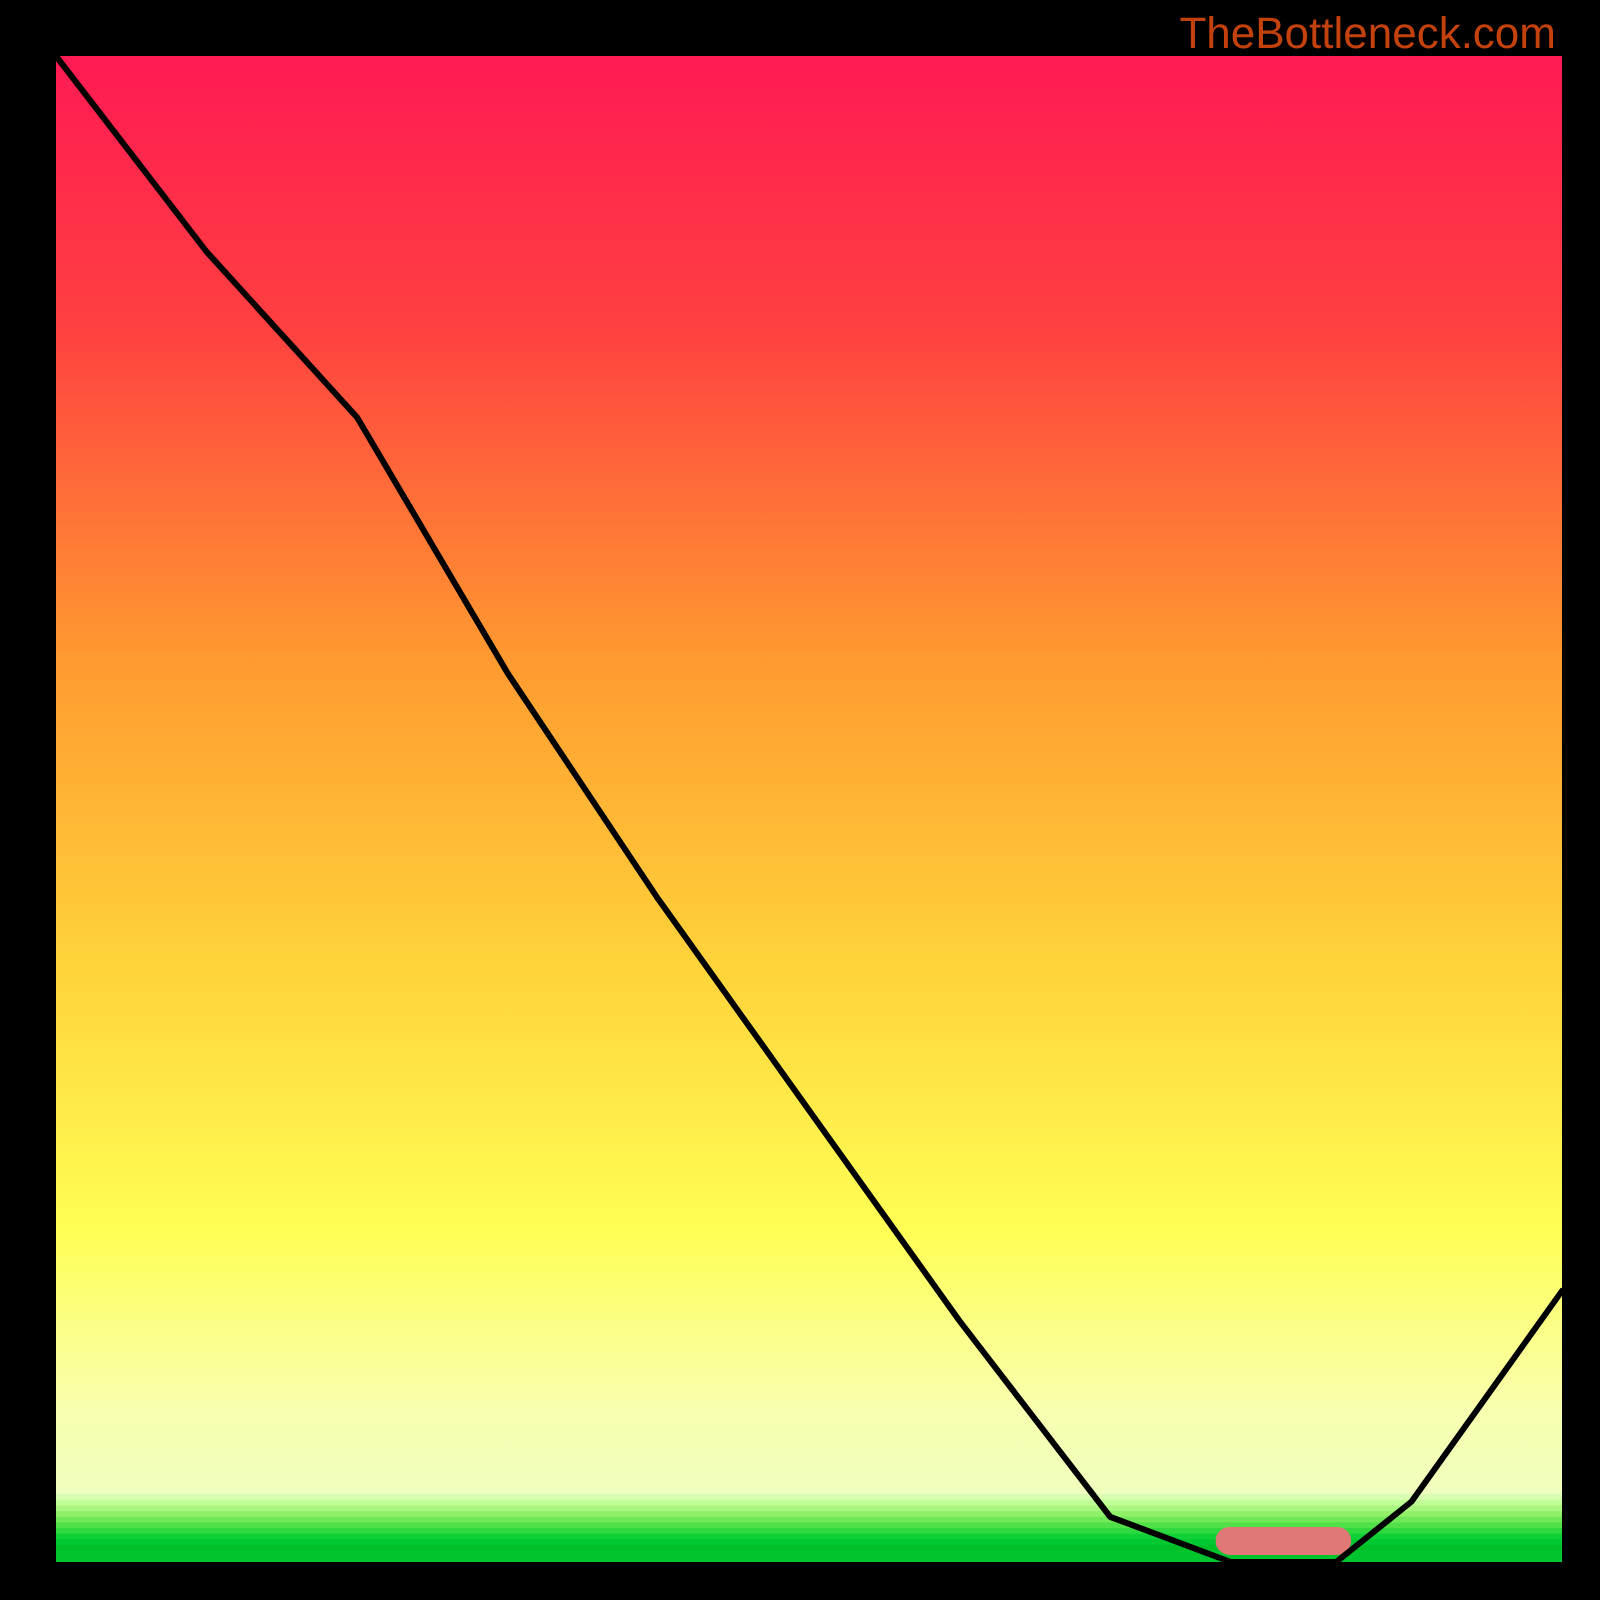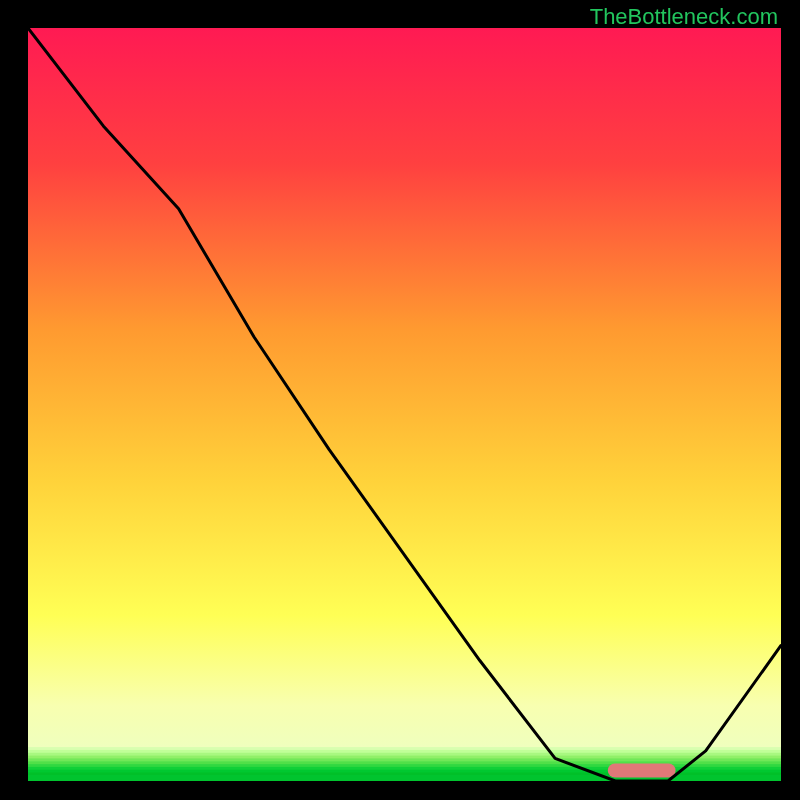--- a/index.html
+++ b/index.html
@@ -13,21 +13,21 @@
   }
   .container {
     position: relative;
     width: 800px;
     height: 800px;
   }
   .watermark {
     position: absolute;
     top: 4px;
     right: 22px;
-    color: #22c55e;
+    color: #c2410c;
     font-size: 22px;
     font-weight: 500;
     z-index: 10;
   }
   .plot-area {
     position: absolute;
     left: 28px;
     top: 28px;
     width: 753px;
     height: 753px;

